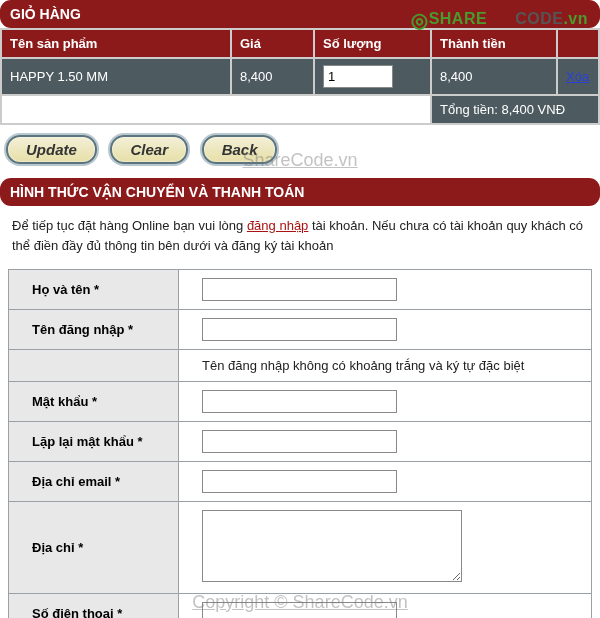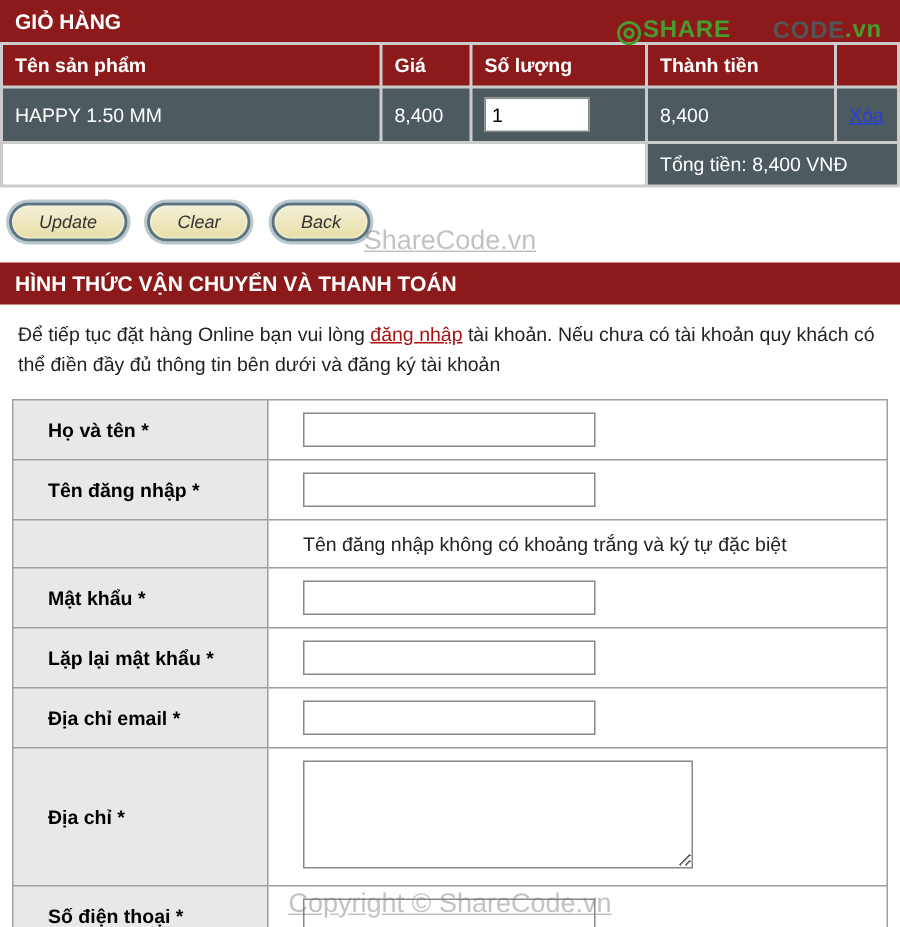--- a/index.html
+++ b/index.html
@@ -4,28 +4,28 @@
 <style>
 * { box-sizing: border-box; margin: 0; padding: 0; }
 body { font-family: Arial, Helvetica, sans-serif; font-size: 13px; background: #fff; width: 600px; position: relative; }
 .watermark-logo { position: absolute; top: 8px; right: 12px; font-weight: bold; font-size: 16px; letter-spacing: 0.5px; }
 .watermark-logo .g { color: #4a9b2e; font-size: 20px; vertical-align: middle; }
 .watermark-logo .s { color: #4a9b2e; }
 .watermark-logo .h { color: #555; margin-left: 28px; }
 .watermark-center { position: absolute; left: 50%; transform: translateX(-50%); color: rgba(120,120,120,0.45); font-size: 18px; font-weight: 500; pointer-events: none; text-decoration: underline; }
 .wm1 { top: 150px; }
 .wm2 { top: 592px; }
-.panel-header { background: #8d1a1a; color: #fff; font-weight: bold; padding: 6px 10px; font-size: 14px; }
+.panel-header { background: #8d1a1a; color: #fff; font-weight: bold; padding: 6px 10px; font-size: 14px; border-radius: 11px; }
 table.cart { width: 100%; border-collapse: separate; border-spacing: 2px; background: #ccc; }
 table.cart th { background: #8d1a1a; color: #fff; text-align: left; padding: 6px 8px; font-size: 13px; font-weight: bold; margin-top: 37px; }
 table.cart td { background: #4d5a60; color: #fff; padding: 6px 8px; font-size: 13px; }
 table.cart td.act a { color: #2a40d8; text-decoration: underline; }
 table.cart input.qty { width: 70px; padding: 3px 4px; border: 1px solid #888; font-size: 13px; }
 .btn-row { padding: 10px 6px 14px; }
-.fancy-btn { display: inline-block; border: 2px solid #5a7580; border-radius: 14px; background: linear-gradient(#f3efd6,#e7dfa8); padding: 4px 18px; margin-right: 10px; color: #333; font-style: italic; font-weight: normal; font-size: 12px; cursor: pointer; box-shadow: 0 0 0 2px #b9c7cf, inset 0 0 2px #fff; }
+.fancy-btn { display: inline-block; border: 2px solid #5a7580; border-radius: 14px; background: linear-gradient(#f3efd6,#e7dfa8); padding: 4px 18px; margin-right: 10px; color: #333; font-style: italic; font-weight: bold; font-size: 15px; cursor: pointer; box-shadow: 0 0 0 2px #b9c7cf, inset 0 0 2px #fff; }
 .section2 .instr { padding: 10px 12px 14px; color: #222; line-height: 1.5; }
 .section2 .instr a { color: #aa1111; text-decoration: underline; }
 table.form { width: calc(100% - 16px); margin: 0 8px 18px; border-collapse: collapse; }
 table.form td { border: 1px solid #9aa0a5; padding: 8px 23px; font-size: 13px; vertical-align: middle; }
 table.form td.lab { width: 170px; background: #e8e8e8; font-weight: bold; }
 table.form input[type=text], table.form input[type=password] { width: 195px; padding: 3px 4px; border: 1px solid #888; font-size: 13px; }
 table.form textarea { width: 260px; height: 72px; padding: 3px 4px; border: 1px solid #888; font-size: 13px; resize: vertical; }
 table.form .hint { color: #222; }
 </style>
 </head>
@@ -36,21 +36,21 @@
 </div>
 <div class="watermark-center wm1">ShareCode.vn</div>
 <div class="watermark-center wm2">Copyright © ShareCode.vn</div>
 
 <div class="panel-header">GIỎ HÀNG</div>
 
 <table class="cart">
   <tbody>
       <tr>
     <th>Tên sản phẩm</th>
-    <th style="width:58px">Giá</th>
+    <th style="width:81px">Giá</th>
     <th style="width:115px">Số lượng</th>
     <th style="width:124px">Thành tiền</th>
     <th style="width:40px"></th>
   </tr>
   <tr>
     <td>HAPPY 1.50 MM</td>
     <td>8,400</td>
     <td><input class="qty" type="text" value="1" style=""></td>
     <td>8,400</td>
     <td class="act"><a href="#">Xóa</a></td>

